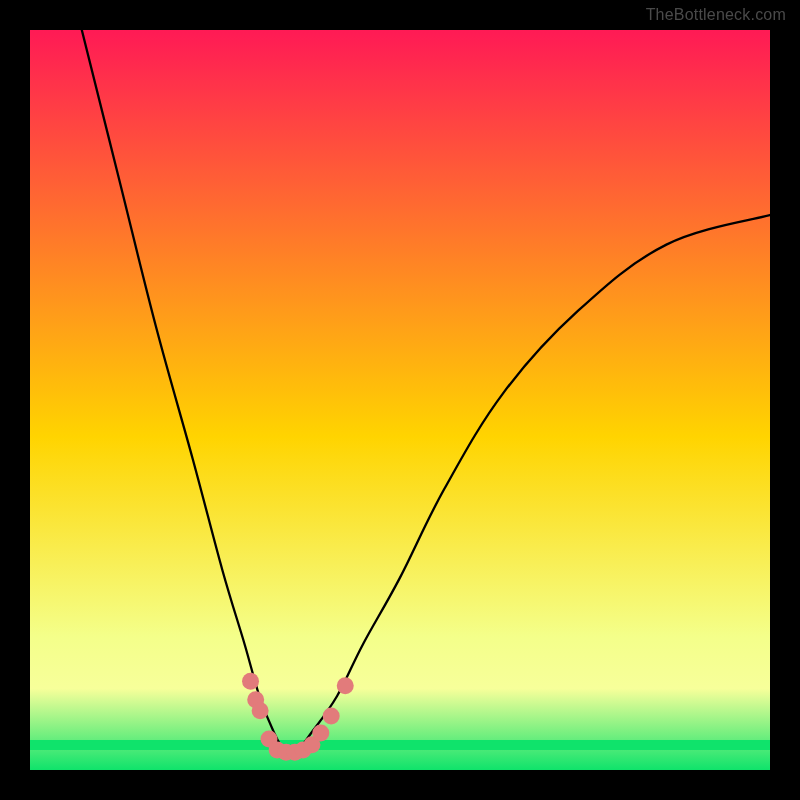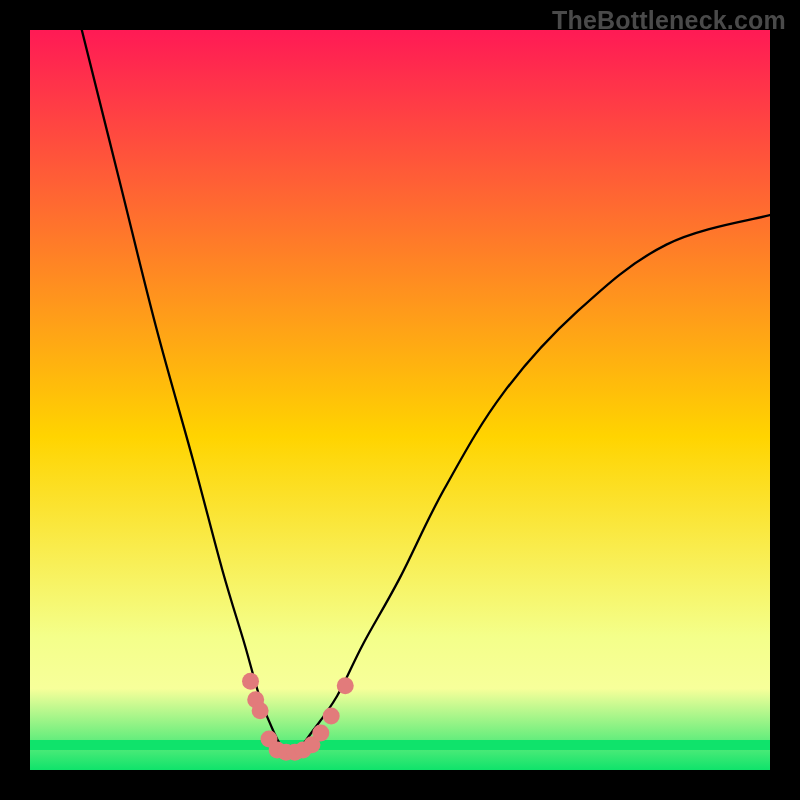--- a/index.html
+++ b/index.html
@@ -16,22 +16,22 @@
     inset: 0;
     width: 800px;
     height: 800px;
     background: #000;
   }
   .watermark {
     position: absolute;
     top: 6px;
     right: 14px;
     color: #4a4a4a;
-    font-size: 25px;
-    font-weight: 700;
+    font-size: 16px;
+    font-weight: 400;
     letter-spacing: 0.2px;
     z-index: 20;
   }
   .plot-wrap {
     position: absolute;
     left: 30px;
     top: 30px;
     width: 740px;
     height: 740px;
   }

